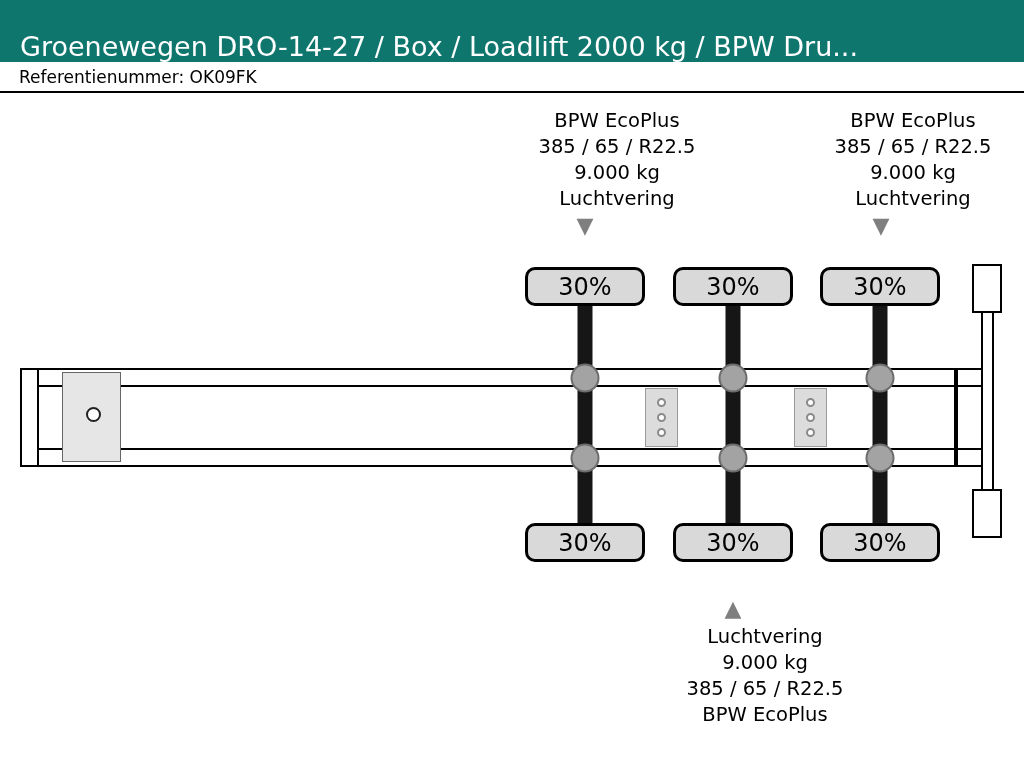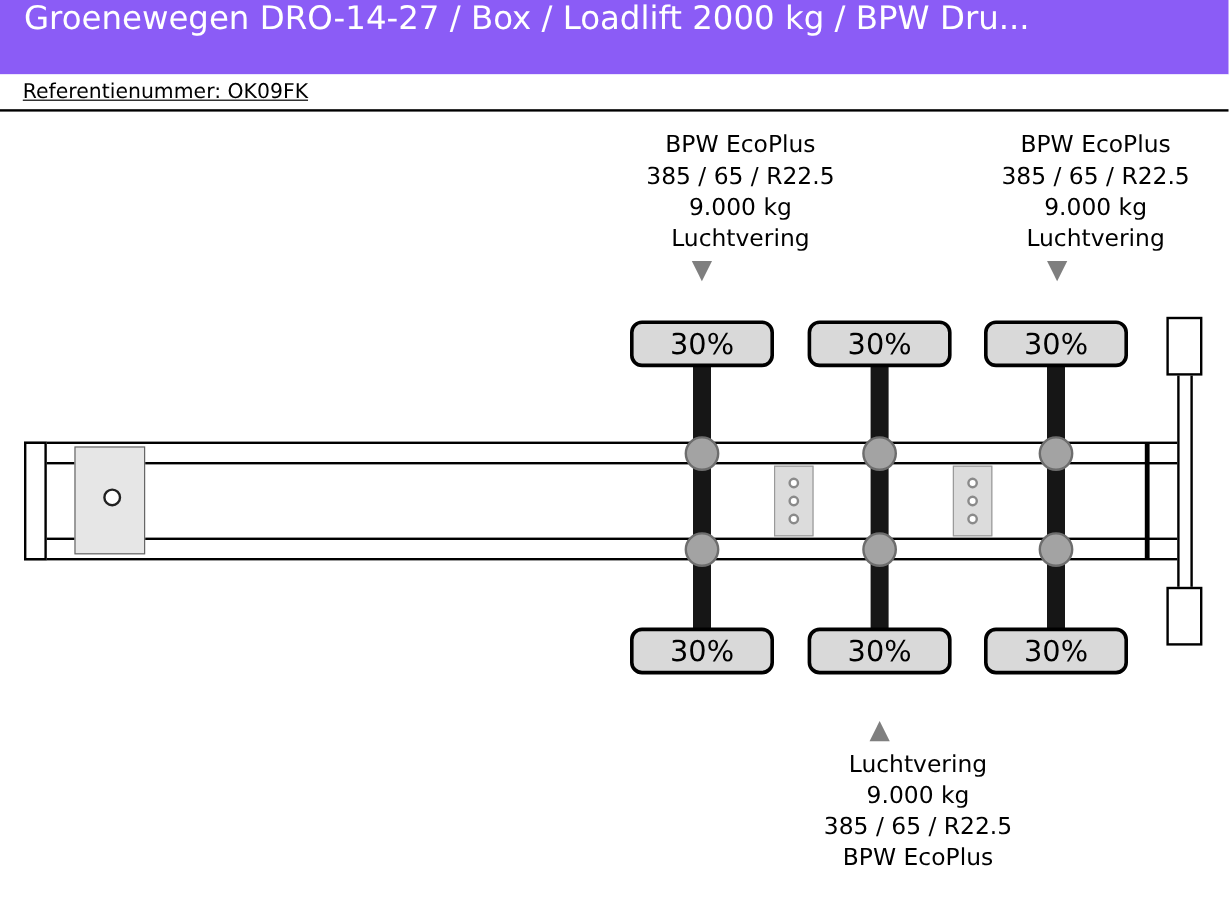--- a/index.html
+++ b/index.html
@@ -2,26 +2,26 @@
 <html><head>
 <meta charset="utf-8">
 <style>
   * { margin:0; padding:0; box-sizing:border-box; }
   html, body { background:#ffffff; }
   body { font-family:"DejaVu Sans","Liberation Sans",sans-serif; color:#000; }
 
   .screen { position:relative; width:1024px; height:768px; background:#fff; overflow:hidden; }
 
   
-  .titlebar { position:absolute; left:0; top:0; width:1024px; height:62px; background:#8b5cf6;
-              display:flex; align-items:flex-start; padding:0 20px; }
+  .titlebar { position:absolute; left:0; top:0; width:1024px; height:62px; background:#0f766e;
+              display:flex; align-items:flex-end; padding:0 20px; }
   .titlebar .title { color:#fff; font-size:27px; font-weight:400; white-space:nowrap; overflow:hidden; }
   .refbar { position:absolute; left:0; top:62px; width:1024px; height:31px; background:#fff;
             border-bottom:2px solid #000; display:flex; align-items:center; padding:0 19px; }
-  .refbar .ref { font-size:17px;text-decoration:underline; }
+  .refbar .ref { font-size:17px; }
 
   
   .ann { position:absolute; transform:translateX(-50%); text-align:center; font-size:19.5px;
          line-height:26px; white-space:nowrap; z-index:7;margin-left:32px; }
   .tri { position:absolute; transform:translateX(-50%); color:#7f7f7f; font-size:22px; line-height:1; z-index:7; }
 
   
   .badge { position:absolute; transform:translateX(-50%); width:120px; height:39px; background:#d9d9d9;
            border:3px solid #000; border-radius:10px; display:flex; align-items:center; justify-content:center;
            font-size:24px; z-index:6; }

